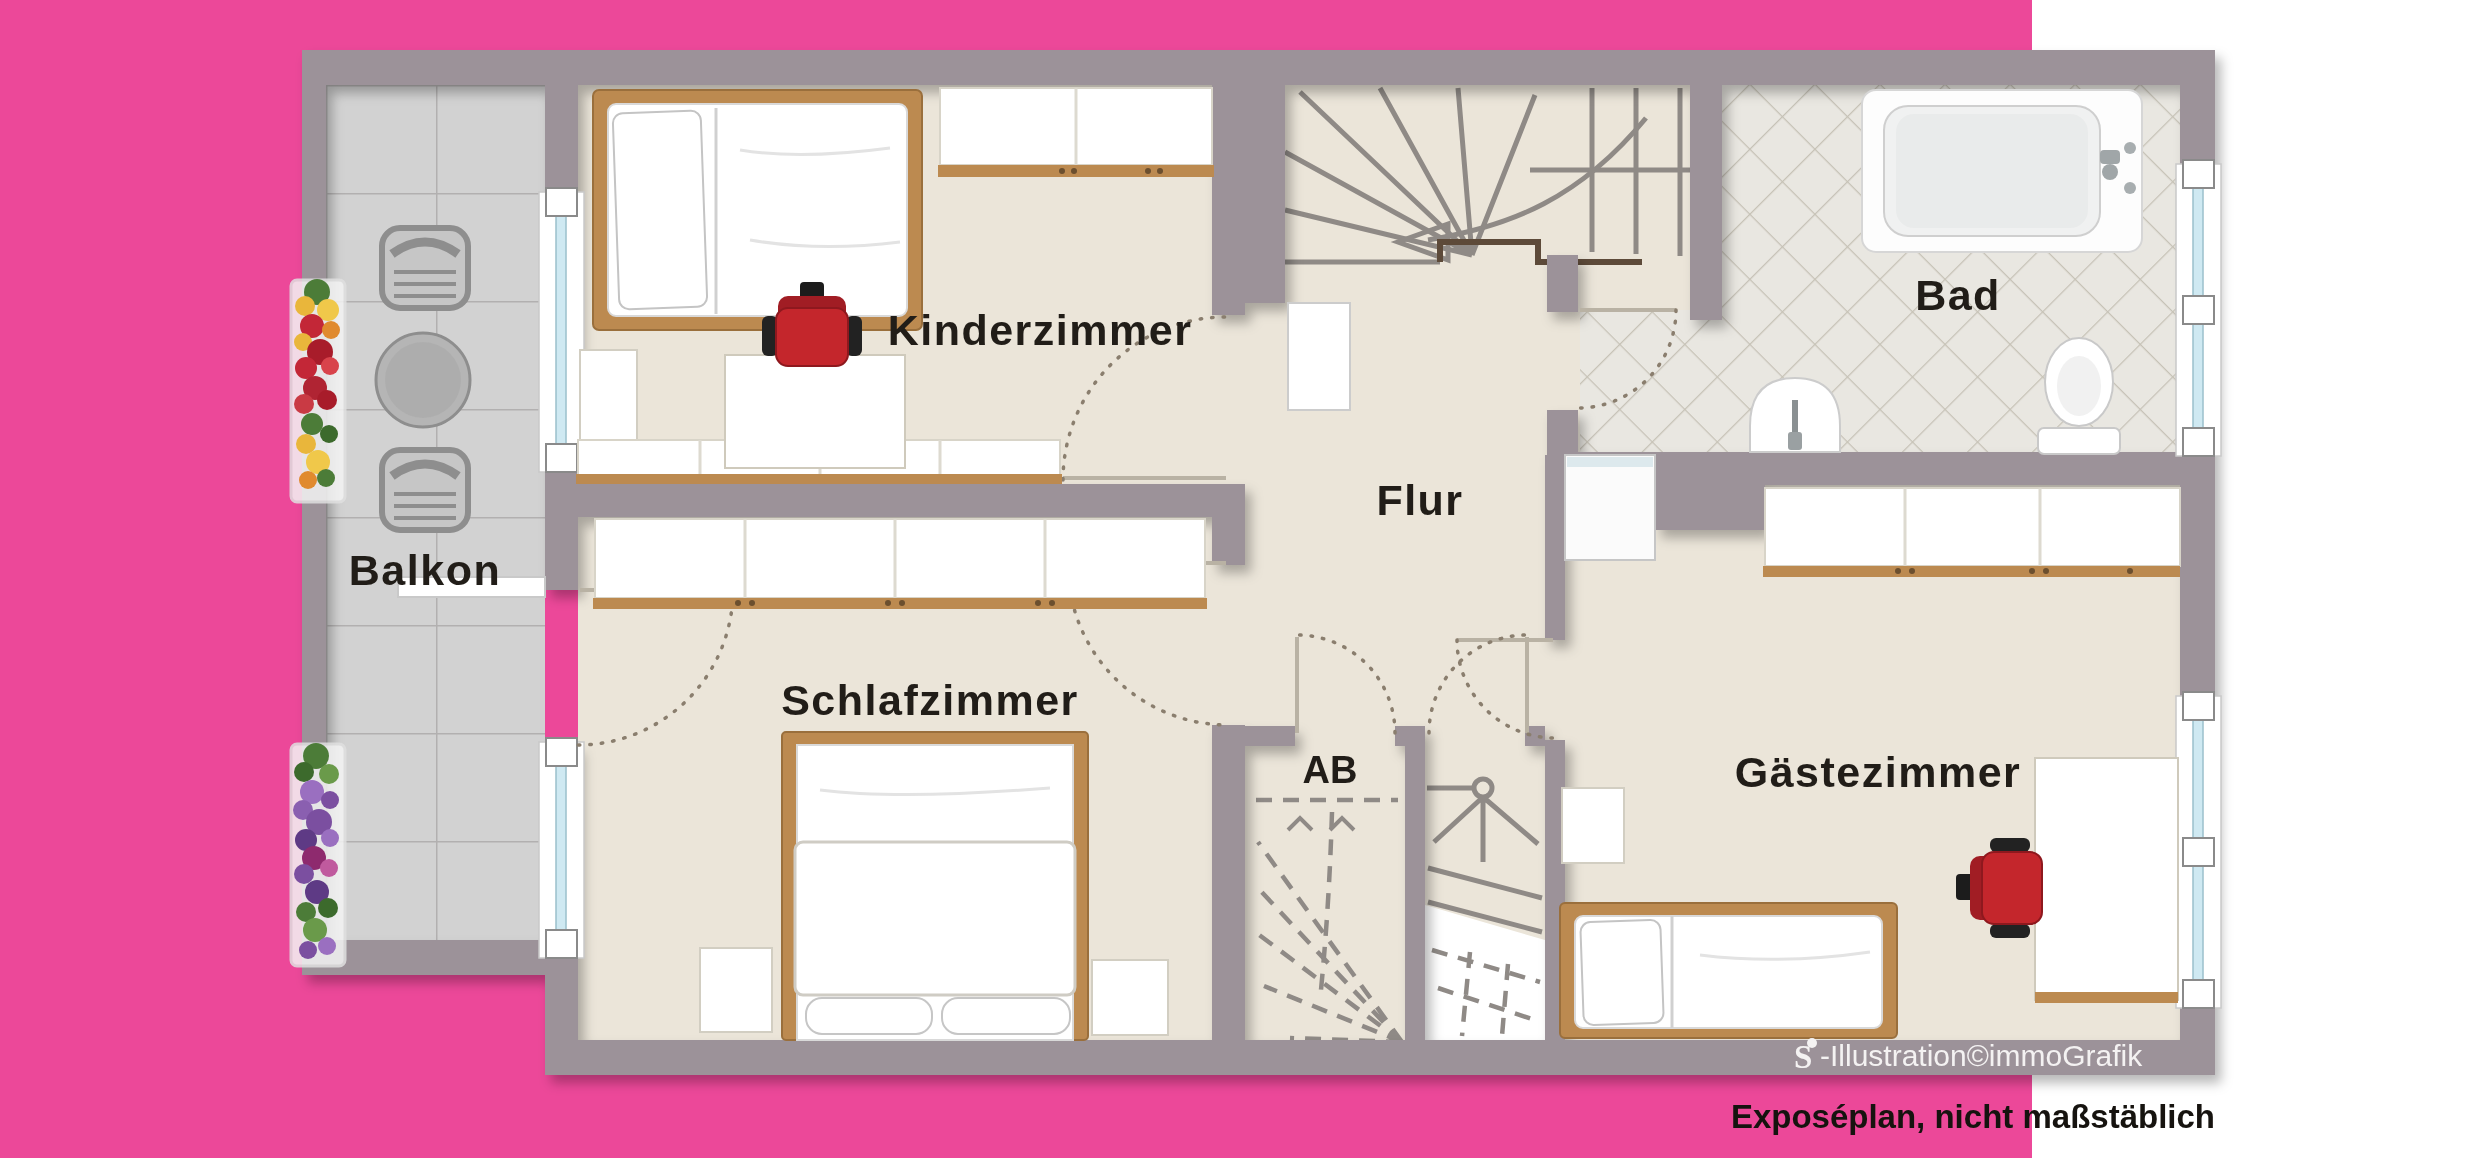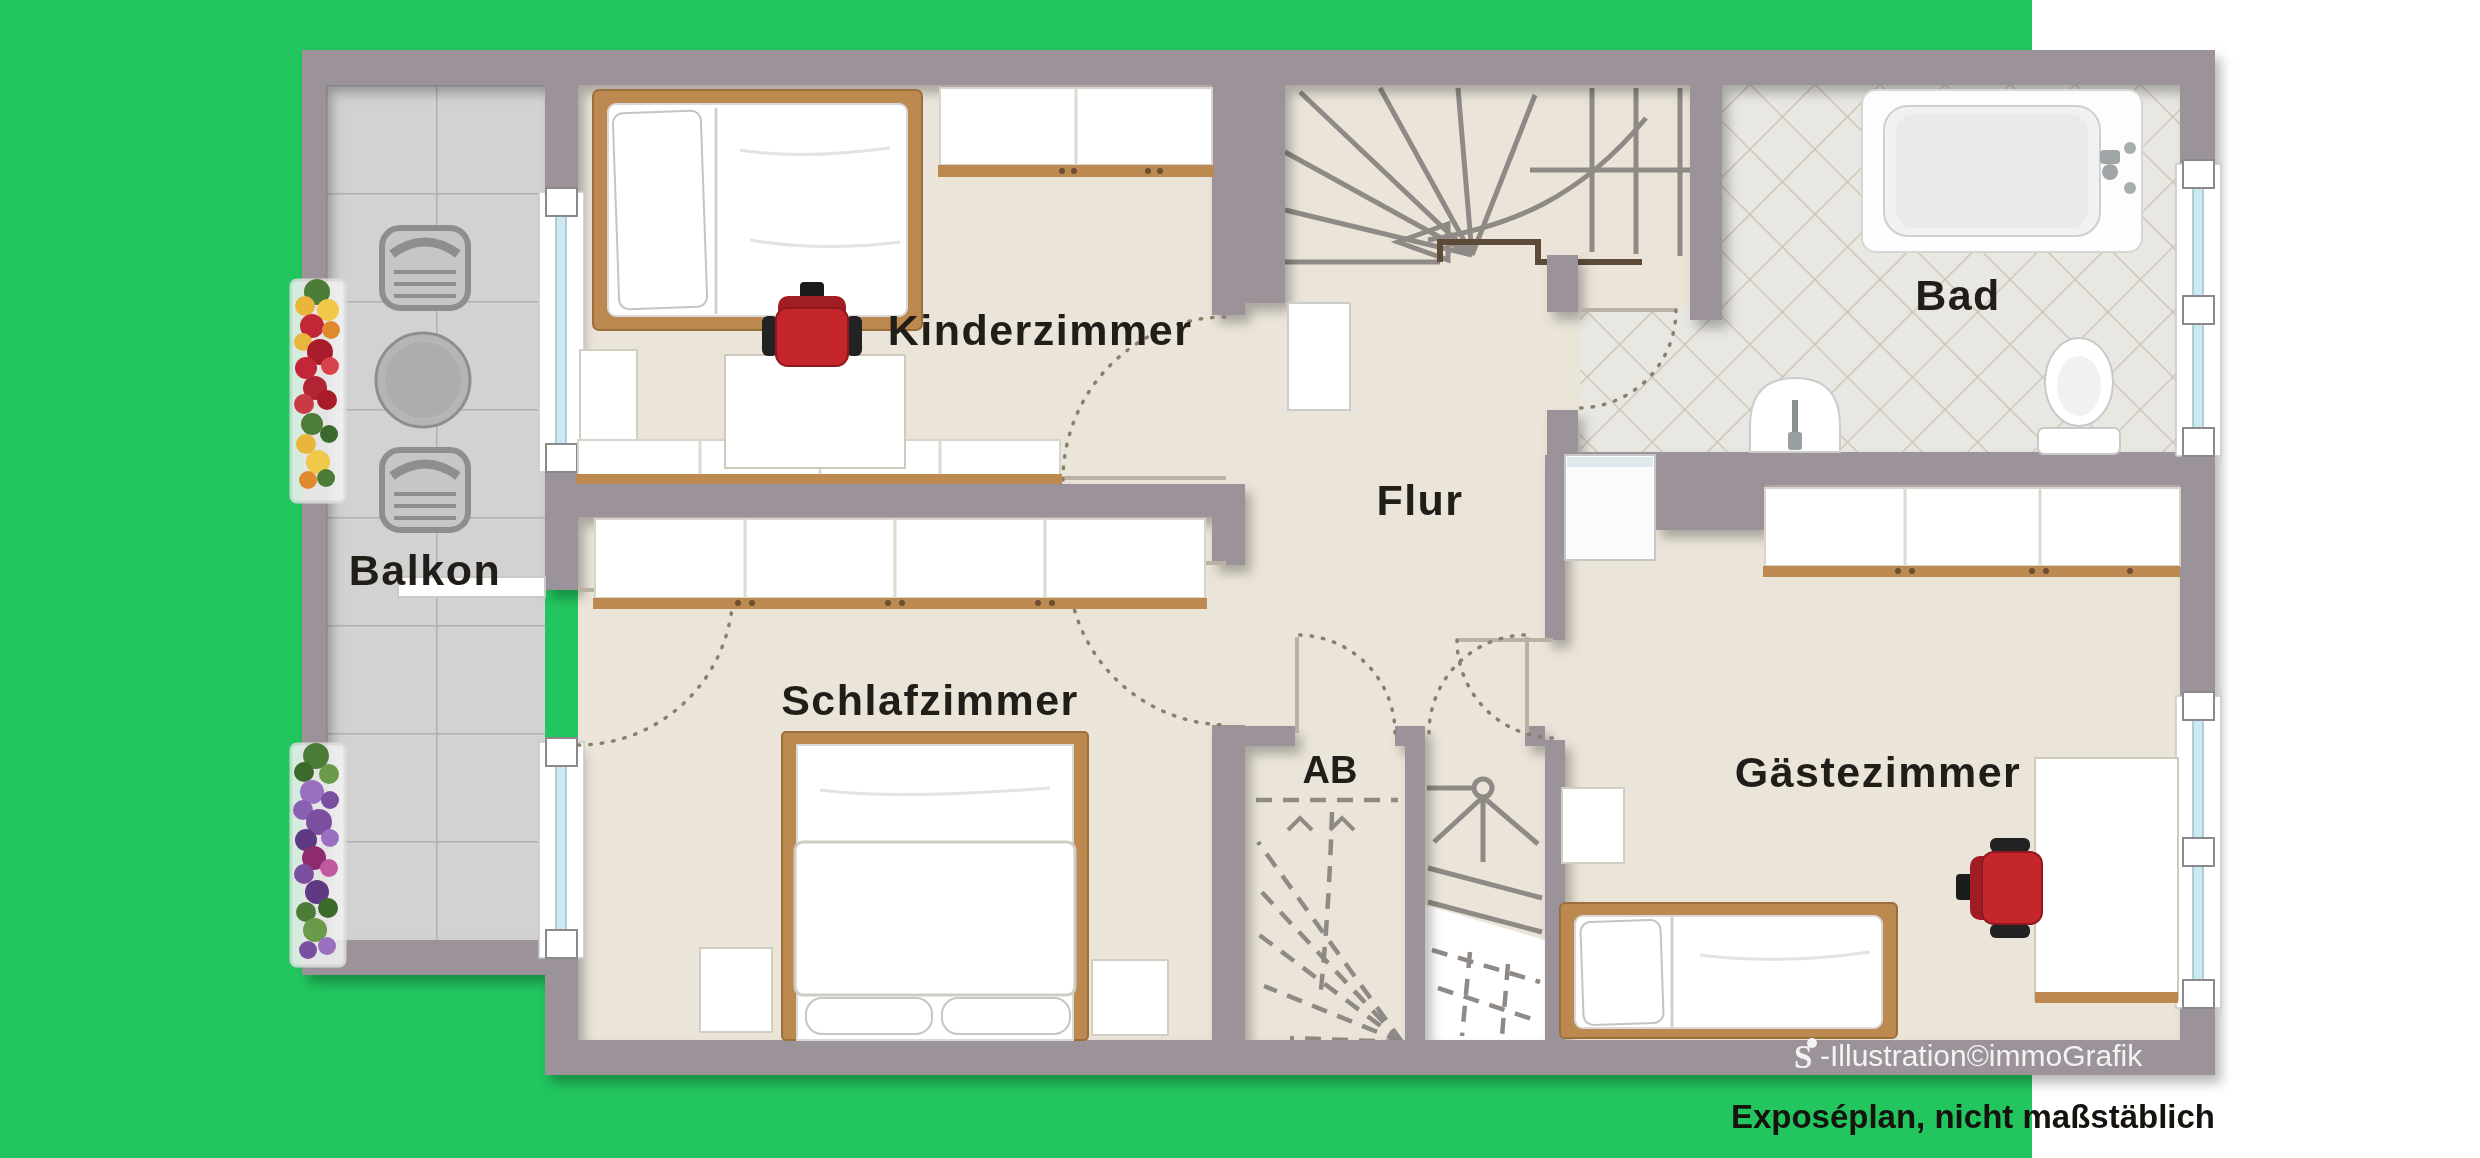--- a/index.html
+++ b/index.html
@@ -1,16 +1,16 @@
 <!DOCTYPE html>
 <html><head>
 <meta charset="utf-8">
 <style>
   html,body{margin:0;padding:0;background:#ffffff;}
-  .stage{width:2032px;height:1158px;position:relative;background:#22c55e;
+  .stage{width:2032px;height:1158px;position:relative;background:#ec4899;
          font-family:"Liberation Sans", sans-serif;}
   svg{display:block;}
   .room-label{font-family:"Liberation Sans", sans-serif;font-size:43px;font-weight:600;
               letter-spacing:1.5px;}
   .small-label{font-family:"Liberation Sans", sans-serif;font-size:38px;font-weight:600;}
   .credit-text{font-family:"Liberation Sans", sans-serif;font-size:30px;font-weight:400;}
   .logo-text{font-family:"Liberation Serif", serif;font-size:33px;font-weight:700;}
   .disclaimer-text{font-family:"Liberation Sans", sans-serif;font-size:33px;font-weight:700;}
 </style>
 </head>

